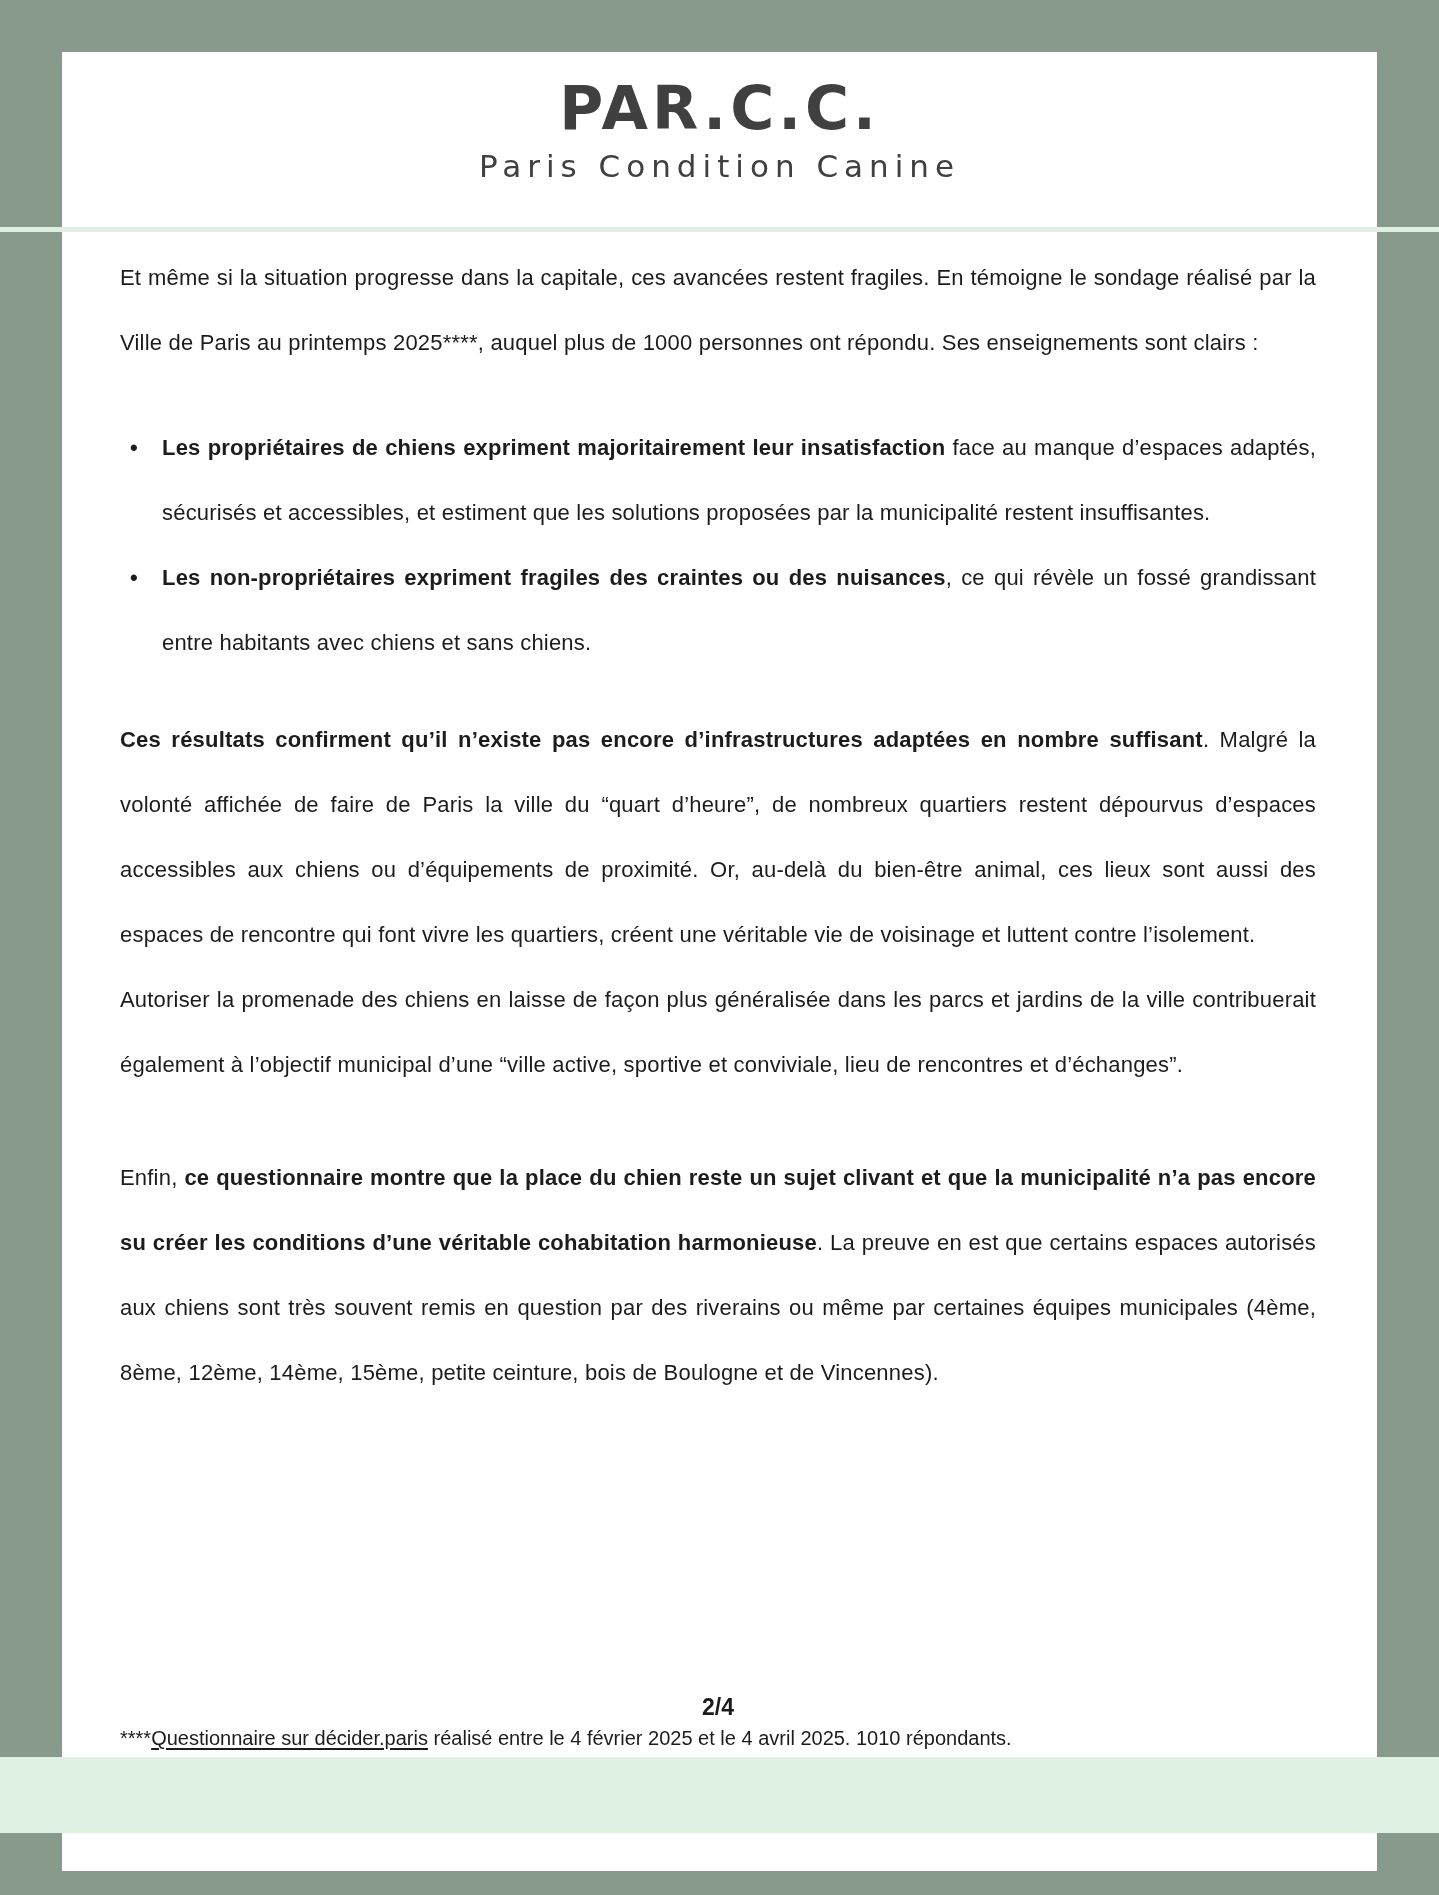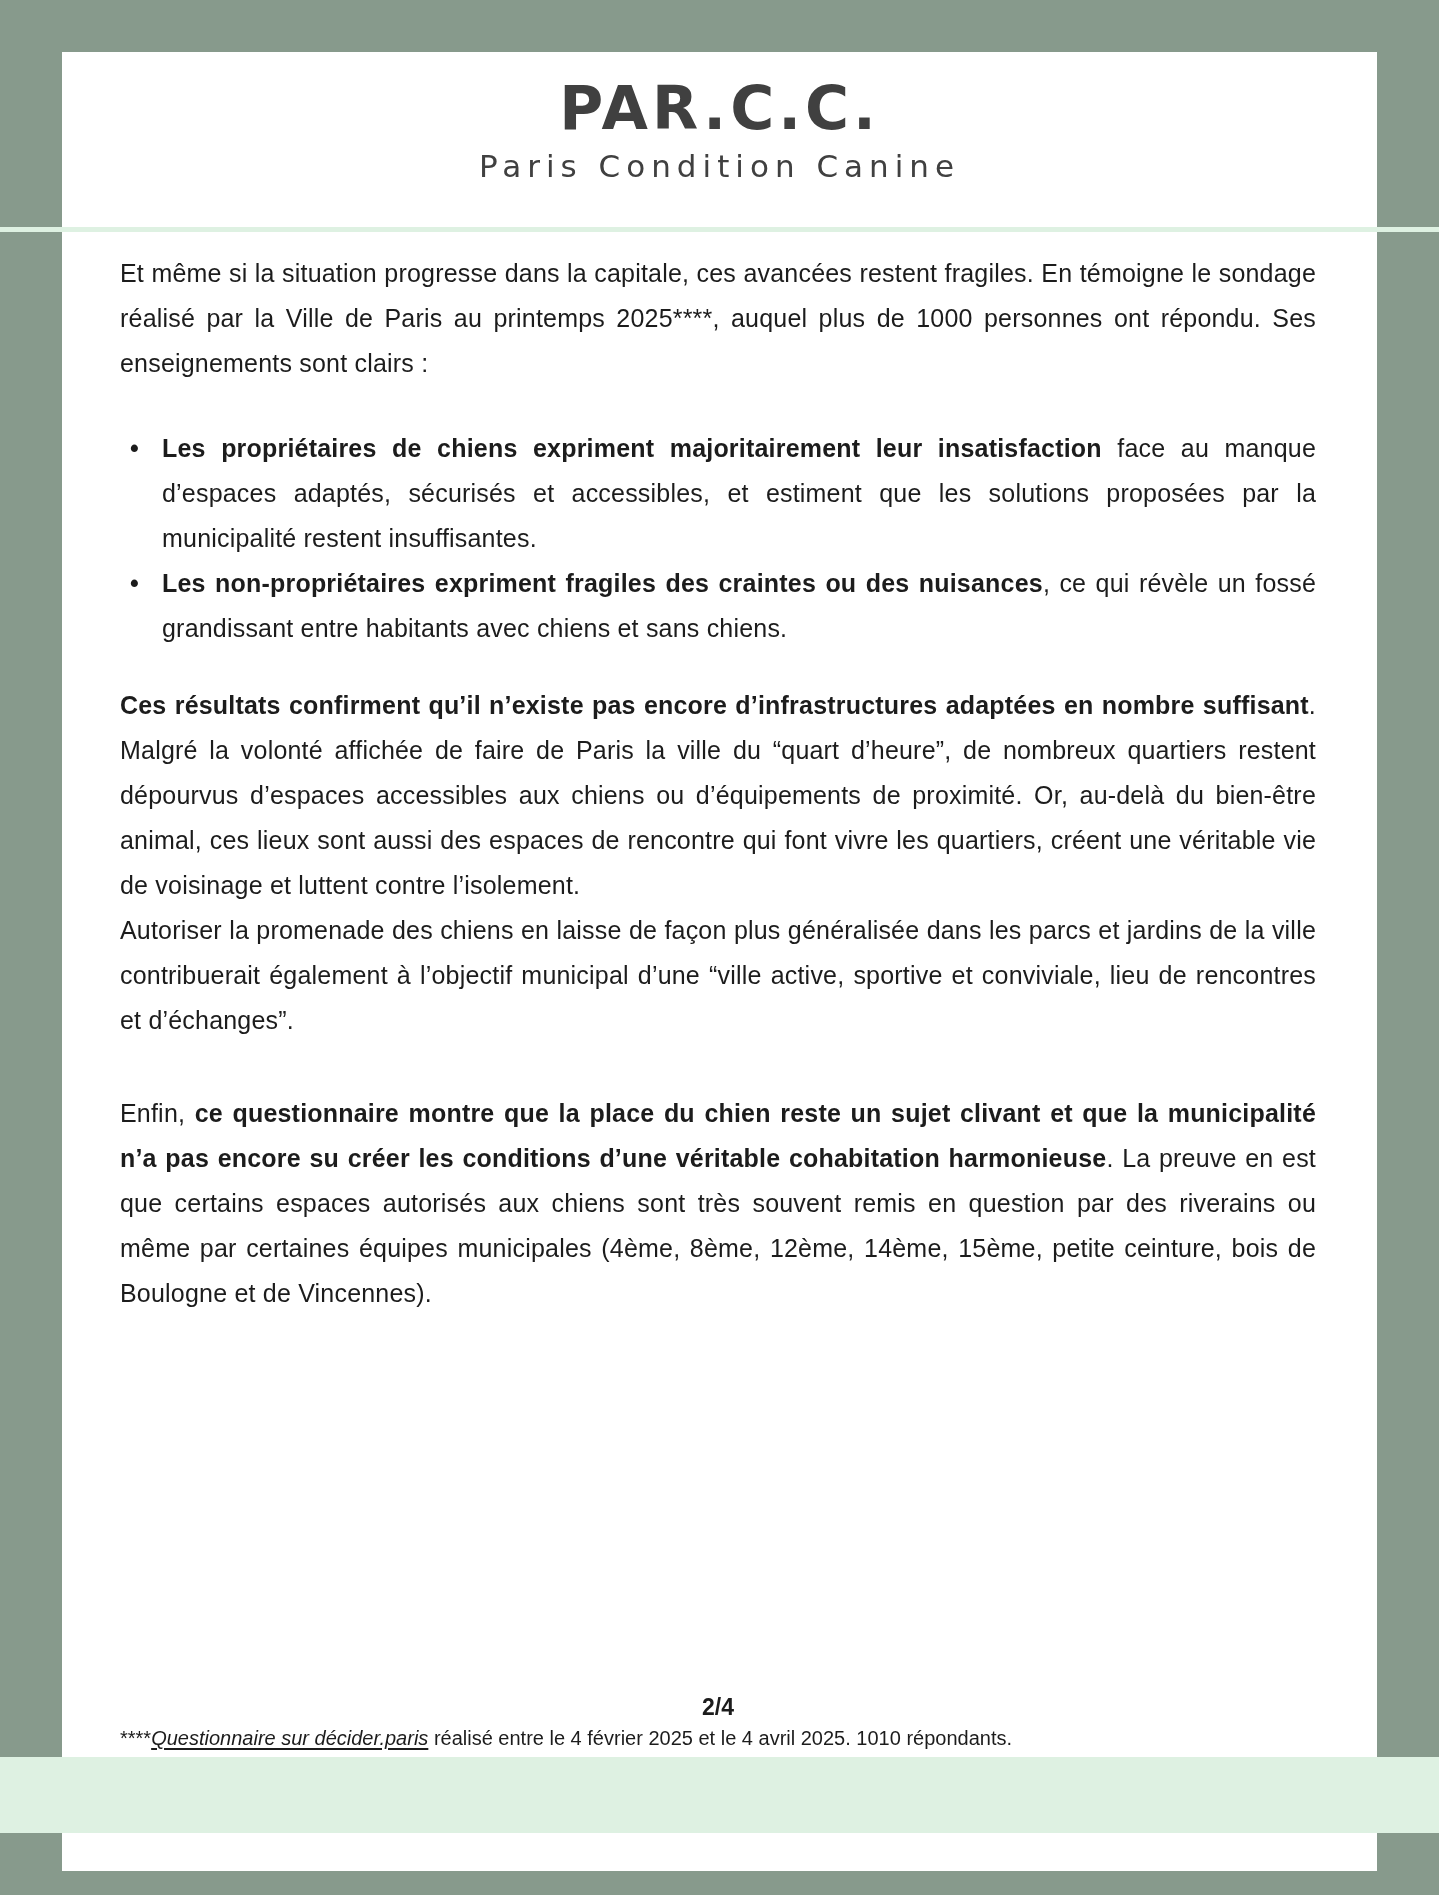--- a/index.html
+++ b/index.html
@@ -29,22 +29,22 @@
     font-size: 60px; font-weight: 800; letter-spacing: 4px; line-height: 1;
     font-family: "DejaVu Sans", sans-serif;
   }
   .logo-subtitle {
     margin-top: 10px; font-size: 31px; font-weight: 500; letter-spacing: 6px;
     font-family: "DejaVu Sans", sans-serif;
   }
 
   
   .content {
-    position: absolute; top: 251px; left: 120px; width: 1196px;
-    font-size: 25px; line-height: 45px; text-align: justify;
+    position: absolute; top: 245px; left: 120px; width: 1196px;
+    font-size: 22px; line-height: 65px; text-align: justify;
     letter-spacing: 0.2px;
   }
   .content p { margin: 0; }
   .b { font-weight: 700; }
   .intro { margin-bottom: 40px !important; }
   ul.bullets { margin: 0 0 32px 0; padding: 0; list-style: none; }
   ul.bullets li { position: relative; padding-left: 42px; }
   ul.bullets li .dot { position: absolute; left: 10px; top: 0; font-weight: 700; }
   .results { margin-bottom: 0 !important; }
   .leash { margin-bottom: 48px !important; }
@@ -52,21 +52,21 @@
 
   
   .page-number {
     position: absolute; top: 1694px; left: 120px; width: 1196px;
     text-align: center; font-size: 23px; font-weight: 700;
   }
   .footnote {
     position: absolute; top: 1724px; left: 120px; width: 1240px;
     font-size: 20px; line-height: 28px; text-align: left;
   }
-  .footnote .link { text-decoration: underline; text-underline-offset: 3px; cursor: pointer; font-style: italic; }
+  .footnote .link { text-decoration: underline; text-underline-offset: 3px; cursor: pointer; }
 </style>
 </head>
 <body>
 
 <div class="page">
 
   <div class="bar bar-left"></div>
   <div class="bar bar-right"></div>
   <div class="bar bar-top"></div>
   <div class="bar bar-bottom"></div>

